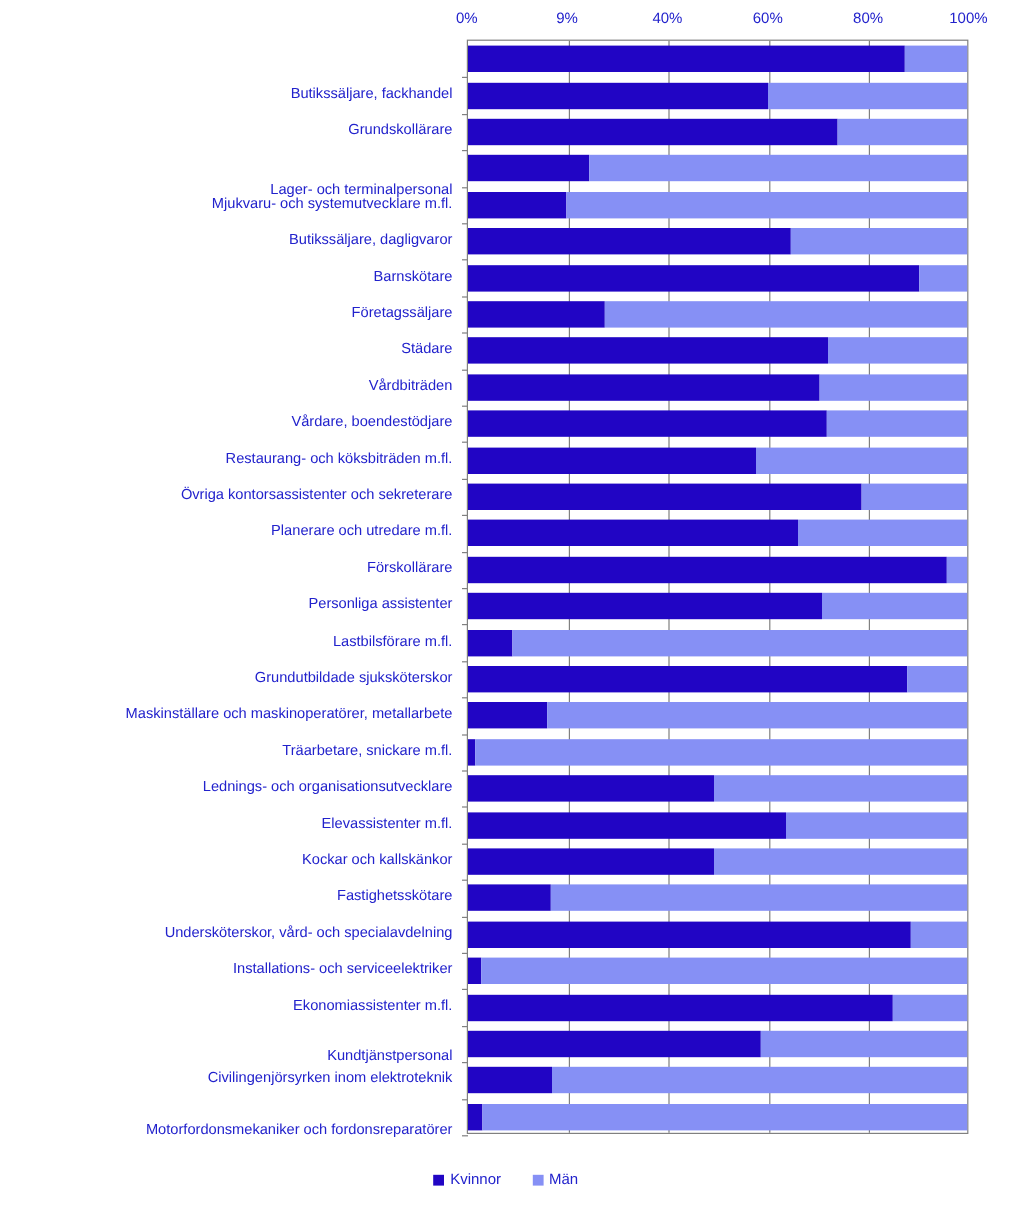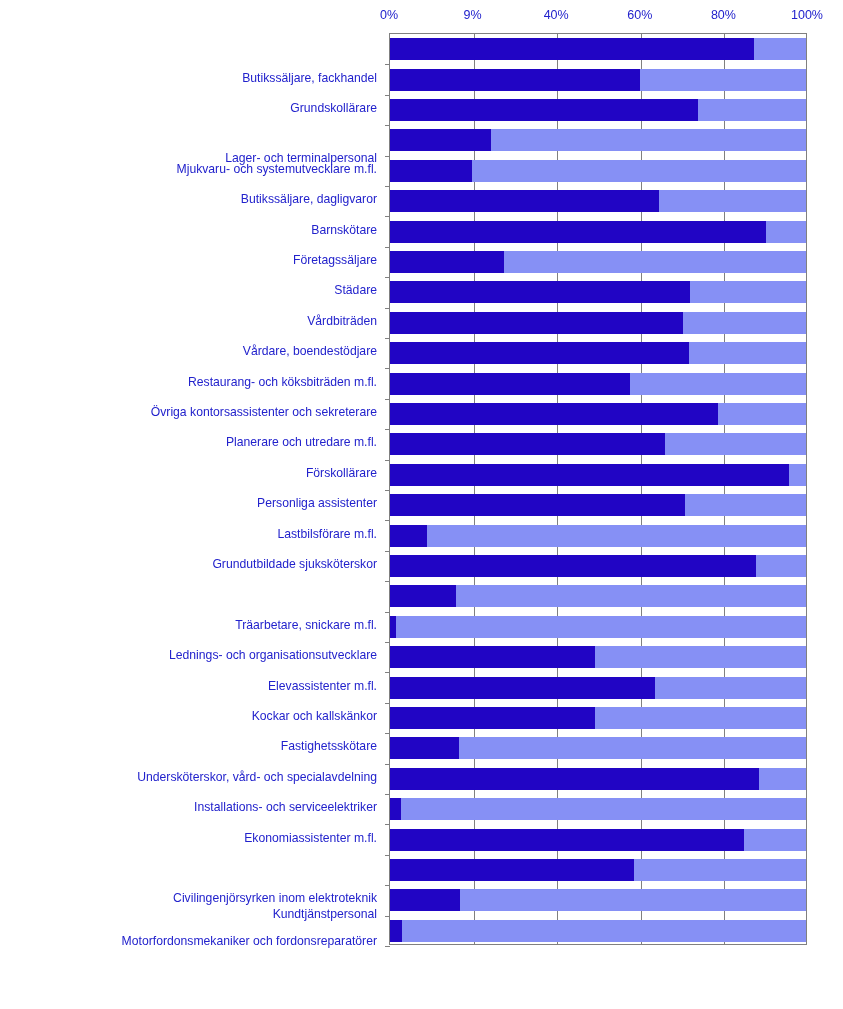--- a/index.html
+++ b/index.html
@@ -154,29 +154,30 @@
       <div class="cat-label" style="top: 251.4px;">Städare</div>
       <div class="cat-label" style="top: 281.8px;">Vårdbiträden</div>
       <div class="cat-label" style="top: 312.2px;">Vårdare, boendestödjare</div>
       <div class="cat-label" style="top: 342.6px;">Restaurang- och köksbiträden m.fl.</div>
       <div class="cat-label" style="top: 373px;">Övriga kontorsassistenter och sekreterare</div>
       <div class="cat-label" style="top: 403.4px;">Planerare och utredare m.fl.</div>
       <div class="cat-label" style="top: 433.8px;">Förskollärare</div>
       <div class="cat-label" style="top: 464.2px;">Personliga assistenter</div>
       <div class="cat-label" style="top: 494.6px;">Lastbilsförare m.fl.</div>
       <div class="cat-label" style="top: 525px;">Grundutbildade sjuksköterskor</div>
+      <div class="cat-label" style="top: 555.4px;">Maskinställare och maskinoperatörer, metallarbete</div>
       <div class="cat-label" style="top: 585.8px;">Träarbetare, snickare m.fl.</div>
       <div class="cat-label" style="top: 616.2px;">Lednings- och organisationsutvecklare</div>
       <div class="cat-label" style="top: 646.6px;">Elevassistenter m.fl.</div>
       <div class="cat-label" style="top: 677px;">Kockar och kallskänkor</div>
       <div class="cat-label" style="top: 707.4px;">Fastighetsskötare</div>
       <div class="cat-label" style="top: 737.8px;">Undersköterskor, vård- och specialavdelning</div>
       <div class="cat-label" style="top: 768.2px;">Installations- och serviceelektriker</div>
       <div class="cat-label" style="top: 798.6px;">Ekonomiassistenter m.fl.</div>
-      <div class="cat-label" style="top: 875px;">Kundtjänstpersonal</div>
+      <div class="cat-label" style="top: 840px;">Kundtjänstpersonal</div>
       <div class="cat-label" style="top: 859.4px;">Civilingenjörsyrken inom elektroteknik</div>
       <div class="cat-label" style="top: 902px;">Motorfordonsmekaniker och fordonsreparatörer</div>
     </div>
 
   <div class="plot">
     <div class="gridlines">
         <div class="gridline" style="left: 83.6px;"></div>
         <div class="gridline" style="left: 167.2px;"></div>
         <div class="gridline" style="left: 250.8px;"></div>
         <div class="gridline" style="left: 334.4px;"></div>
@@ -328,14 +329,24 @@
       <div class="ytick" style="top: 699px;"></div>
       <div class="ytick" style="top: 730px;"></div>
       <div class="ytick" style="top: 760px;"></div>
       <div class="ytick" style="top: 790px;"></div>
       <div class="ytick" style="top: 821px;"></div>
       <div class="ytick" style="top: 851px;"></div>
       <div class="ytick" style="top: 882px;"></div>
       <div class="ytick" style="top: 912px;"></div>
     </div>
 
+  <div class="legend">
+      <div class="legend-item">
+        <span class="legend-swatch" style="background: rgb(33, 5, 196);"></span>
+        <span>Kvinnor</span>
+      </div>
+      <div class="legend-item">
+        <span class="legend-swatch" style="background: rgb(134, 144, 245);"></span>
+        <span>Män</span>
+      </div>
+    </div>
 
 </div>
 
 </body></html>

